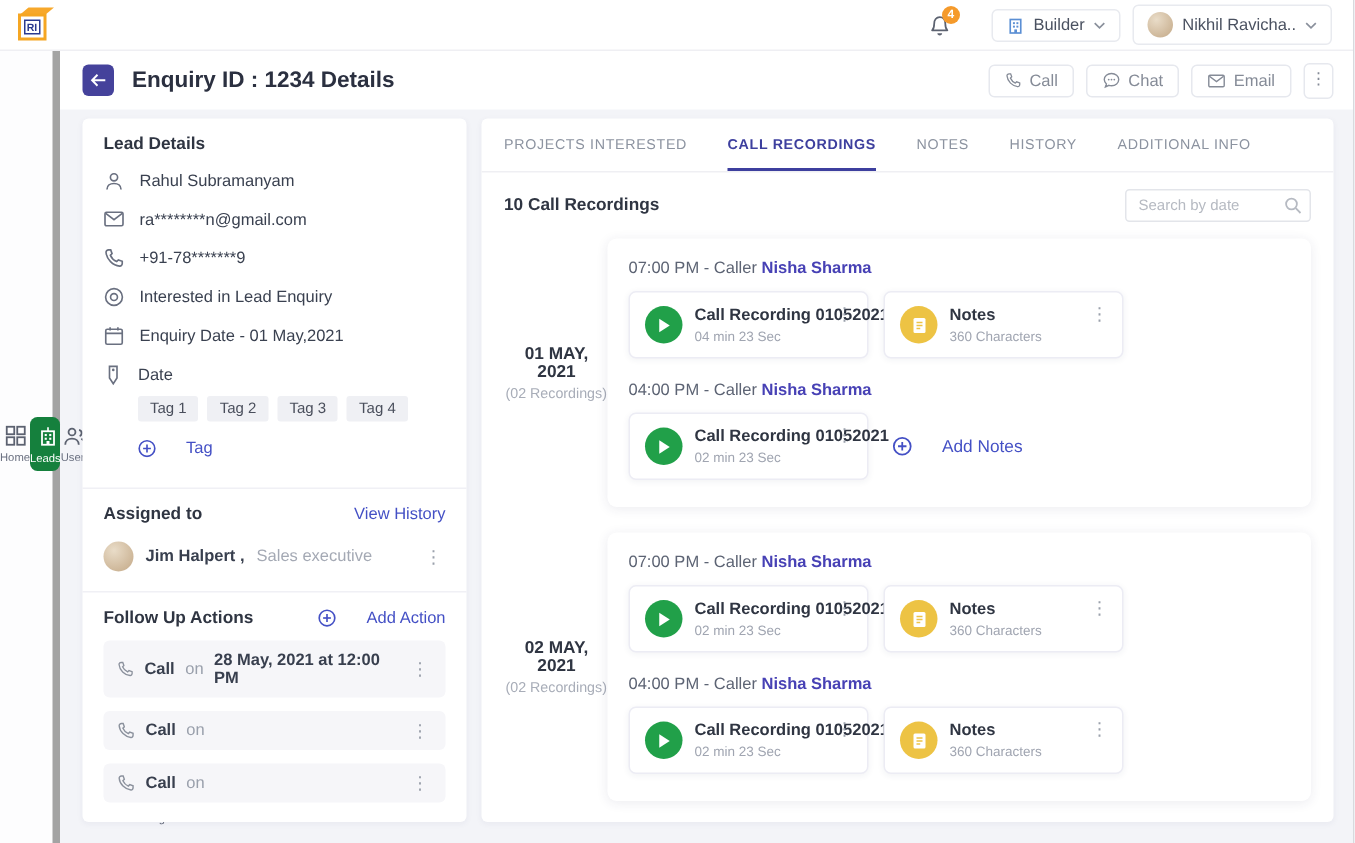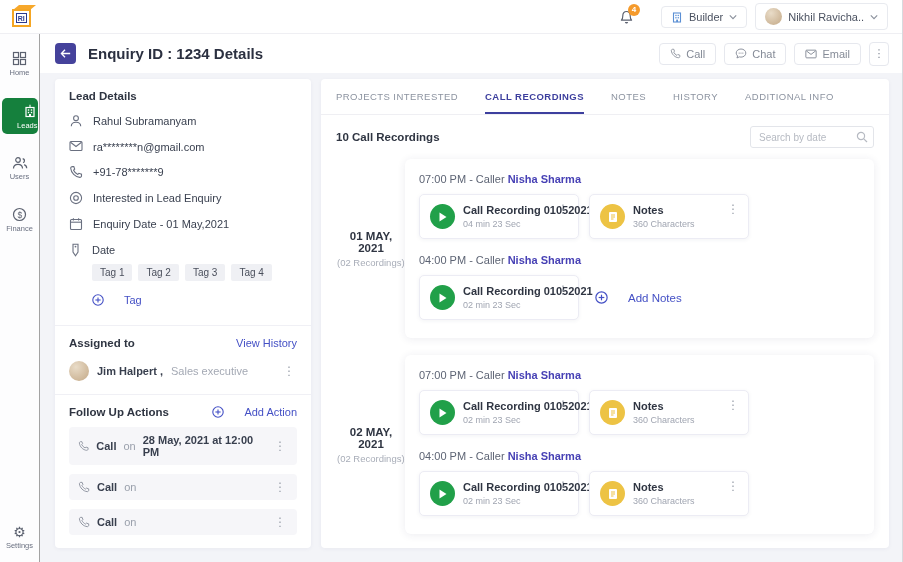--- a/index.html
+++ b/index.html
@@ -11,21 +11,21 @@
   .topbar { height:34px; background:#fff; display:flex; align-items:center; padding:0 14px 0 8px; border-bottom:1px solid #efeff3; }
   .logo { display:flex; align-items:center; cursor:pointer; }
   .topbar-spacer { flex:1; }
   .bell-wrap { position:relative; margin-right:18px; cursor:pointer; }
   .badge { position:absolute; top:-4px; right:-5px; background:#f59a2b; color:#fff; font-size:8px; font-weight:bold; width:12px; height:12px; border-radius:50%; display:flex; align-items:center; justify-content:center; }
   .tb-box { display:flex; align-items:center; gap:6px; border:1px solid #e8eaef; border-radius:4px; padding:4px 9px; font-size:11px; color:#4a5160; margin-left:8px; background:#fff; cursor:pointer; }
   .avatar { width:17px; height:17px; border-radius:50%; background:radial-gradient(circle at 35% 30%, #e9dcc8, #c3a886); }
 
   
   .app { display:flex; height:528px; }
-  .sidebar { width:40px; background:#fdfdfe; border-right:1px solid #a3a3a3; display:flex; flex-direction:column; align-items:center; padding-top:12px; }
+  .sidebar { width:40px; background:#fdfdfe; border-right:5px solid #a3a3a3; display:flex; flex-direction:row; align-items:center; padding-top:12px; }
   .side-item { width:36px; display:flex; flex-direction:column; align-items:center; gap:2px; margin-bottom:17px; cursor:pointer; padding:5px 0 4px; border-radius:5px; }
   .side-item .lbl { font-size:7.5px; color:#6a7080; }
   .side-item.active { background:#15803d;align-items:flex-end; }
   .side-item.active .lbl { color:#fff; }
   .side-item.settings { margin-top:auto; margin-bottom:8px; }
   .gear-glyph { font-family:"DejaVu Sans", sans-serif; font-size:14px; line-height:14px; color:#5c6270; }
 
   .main { flex:1; display:flex; flex-direction:column; }
   .page-header { height:39px; background:#fff; display:flex; align-items:center; padding:0 13px 0 15px; }
   .back-btn { width:21px; height:21px; background:#45429b; border:none; border-radius:4px; color:#fff; display:flex; align-items:center; justify-content:center; cursor:pointer; margin-right:12px; }

